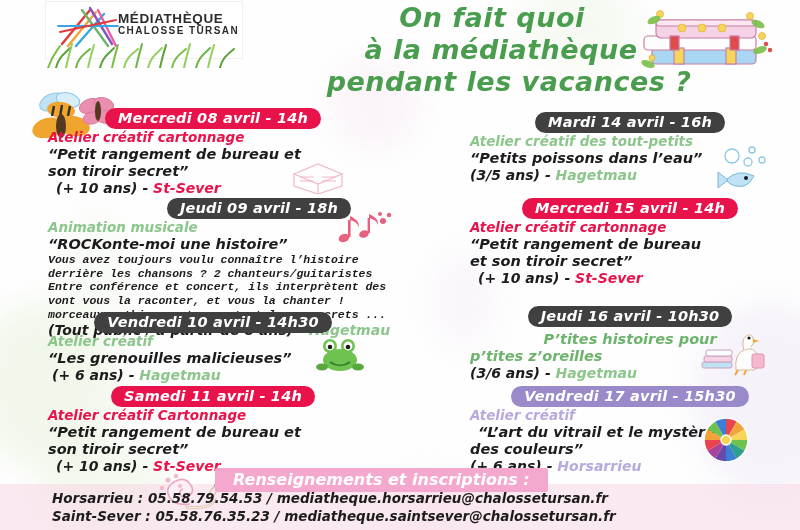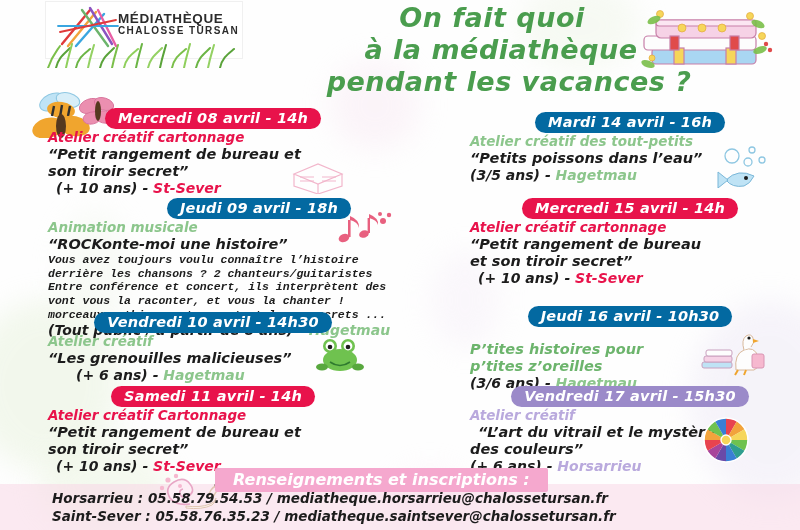--- a/index.html
+++ b/index.html
@@ -60,21 +60,21 @@
   .badge{
     display:inline-block;
     color:#fff;font-weight:700;font-style:italic;
     font-size:14.5px;letter-spacing:.2px;
     padding:2px 13px 3px;
     border-radius:11px;
     white-space:nowrap;
     font-family:"DejaVu Sans",sans-serif;
   }
   .badge.pink{background:#e8134b;}
-  .badge.green{background:#0369a1;}
+  .badge.green{background:#404040;}
   .badge.purple{background:#9b8ac9;}
   .badge-row{text-align:center;}
 
   .subtitle{
     font-weight:700;font-style:italic;font-size:13.5px;
     margin-top:1px;line-height:1.16;
     font-family:"DejaVu Sans",sans-serif;
   }
   .subtitle.pink{color:#e8134b;}
   .subtitle.green{color:#8cc68c;}
@@ -280,21 +280,21 @@
       <circle cx="47" cy="9" r="3"></circle>
       <circle cx="53" cy="3" r="2.2"></circle>
       <circle cx="44" cy="2" r="2"></circle>
     </g>
   </svg>
 
   <div class="ev" style="left:48px;top:312px;width:330px;">
     <div class="badge-row"><span class="badge green">Vendredi 10 avril - 14h30</span></div>
     <div class="subtitle green">Atelier créatif</div>
     <div class="title">“Les grenouilles malicieuses”</div>
-    <div class="meta" style="padding-left:4px;margin-left:24px;">
+    <div class="meta" style="padding-left:4px;">
       <span>(+ 6 ans) - </span><span class="place green">Hagetmau</span>
     </div>
   </div>
   <svg class="art" style="left:316px;top:336px;width:48px;height:36px;" viewBox="0 0 48 36">
     <ellipse cx="24" cy="24" rx="17" ry="11" fill="#6fc24f"></ellipse>
     <circle cx="14" cy="10" r="7" fill="#6fc24f"></circle>
     <circle cx="32" cy="10" r="7" fill="#6fc24f"></circle>
     <circle cx="14" cy="10" r="4.4" fill="#ffffff"></circle>
     <circle cx="32" cy="10" r="4.4" fill="#ffffff"></circle>
     <circle cx="14" cy="11" r="2.3" fill="#1c1c1c"></circle>
@@ -339,21 +339,21 @@
     <div class="subtitle pink">Atelier créatif cartonnage</div>
     <div class="title">“Petit rangement de bureau</div>
     <div class="title">et son tiroir secret”</div>
     <div class="meta" style="padding-left:8px;">
       <span>(+ 10 ans) - </span><span class="place pink">St-Sever</span>
     </div>
   </div>
 
   <div class="ev" style="left:470px;top:306px;width:320px;">
     <div class="badge-row"><span class="badge green">Jeudi 16 avril - 10h30</span></div>
-    <div class="title" style="color:#6cb46c;margin-top:14px;">P’tites histoires pour</div>
+    <div class="title" style="color:#6cb46c;margin-top:4px;text-align:center;">P’tites histoires pour</div>
     <div class="title" style="color:#6cb46c;">p’tites z’oreilles</div>
     <div class="meta">
       <span>(3/6 ans) - </span><span class="place green">Hagetmau</span>
     </div>
   </div>
   <svg class="art" style="left:700px;top:330px;width:70px;height:46px;" viewBox="0 0 70 46">
     <g stroke="#c9a0be" stroke-width="1" fill="none">
       <rect x="2" y="32" width="30" height="6" rx="2" fill="#bfe3f5"></rect>
       <rect x="4" y="26" width="28" height="6" rx="2" fill="#f6d2e6"></rect>
       <rect x="6" y="20" width="26" height="6" rx="2" fill="#fdfdfd"></rect>

